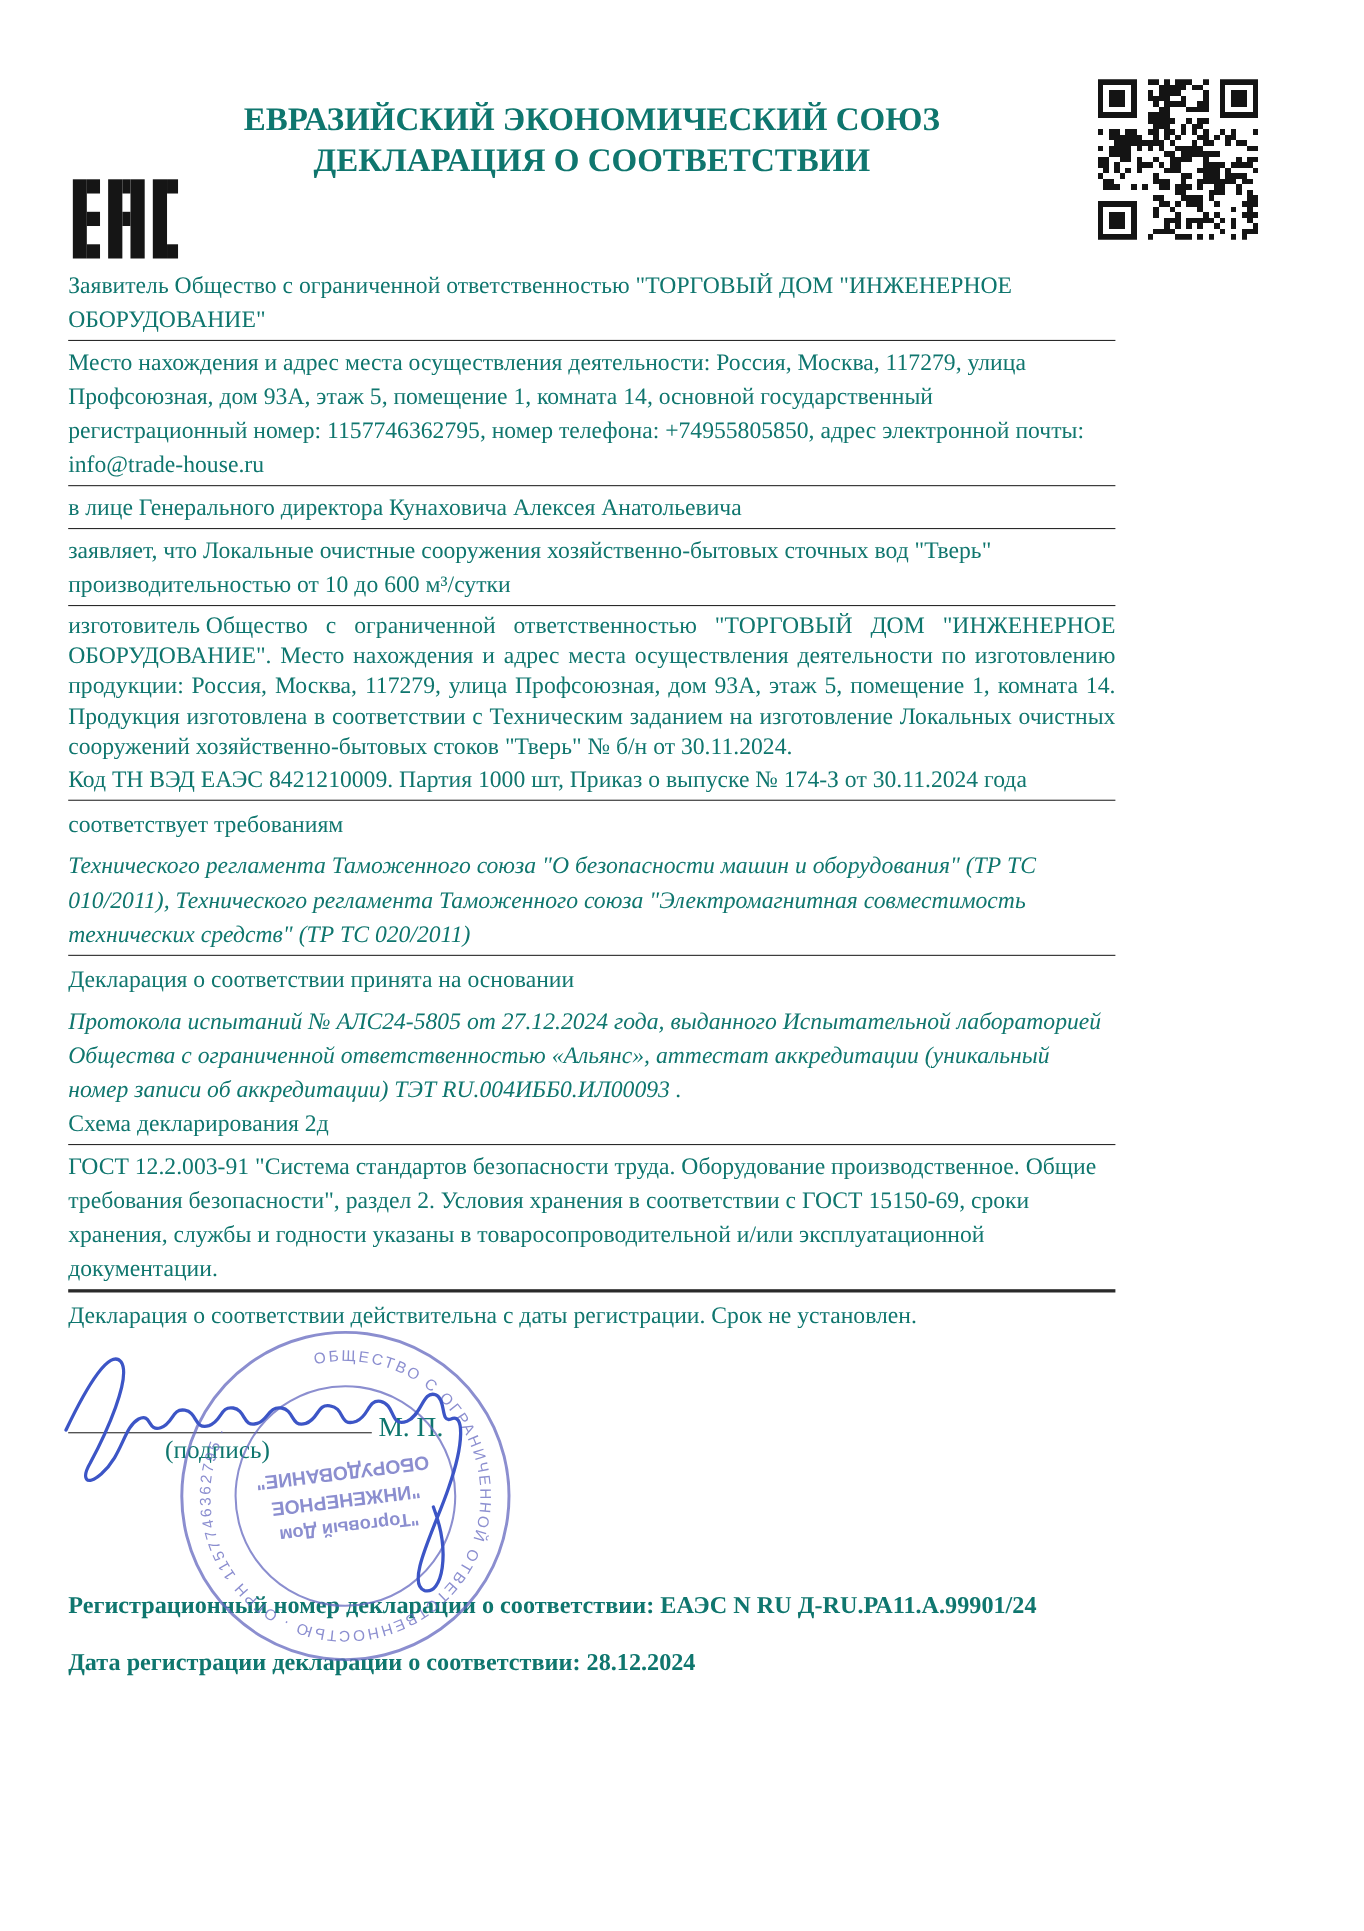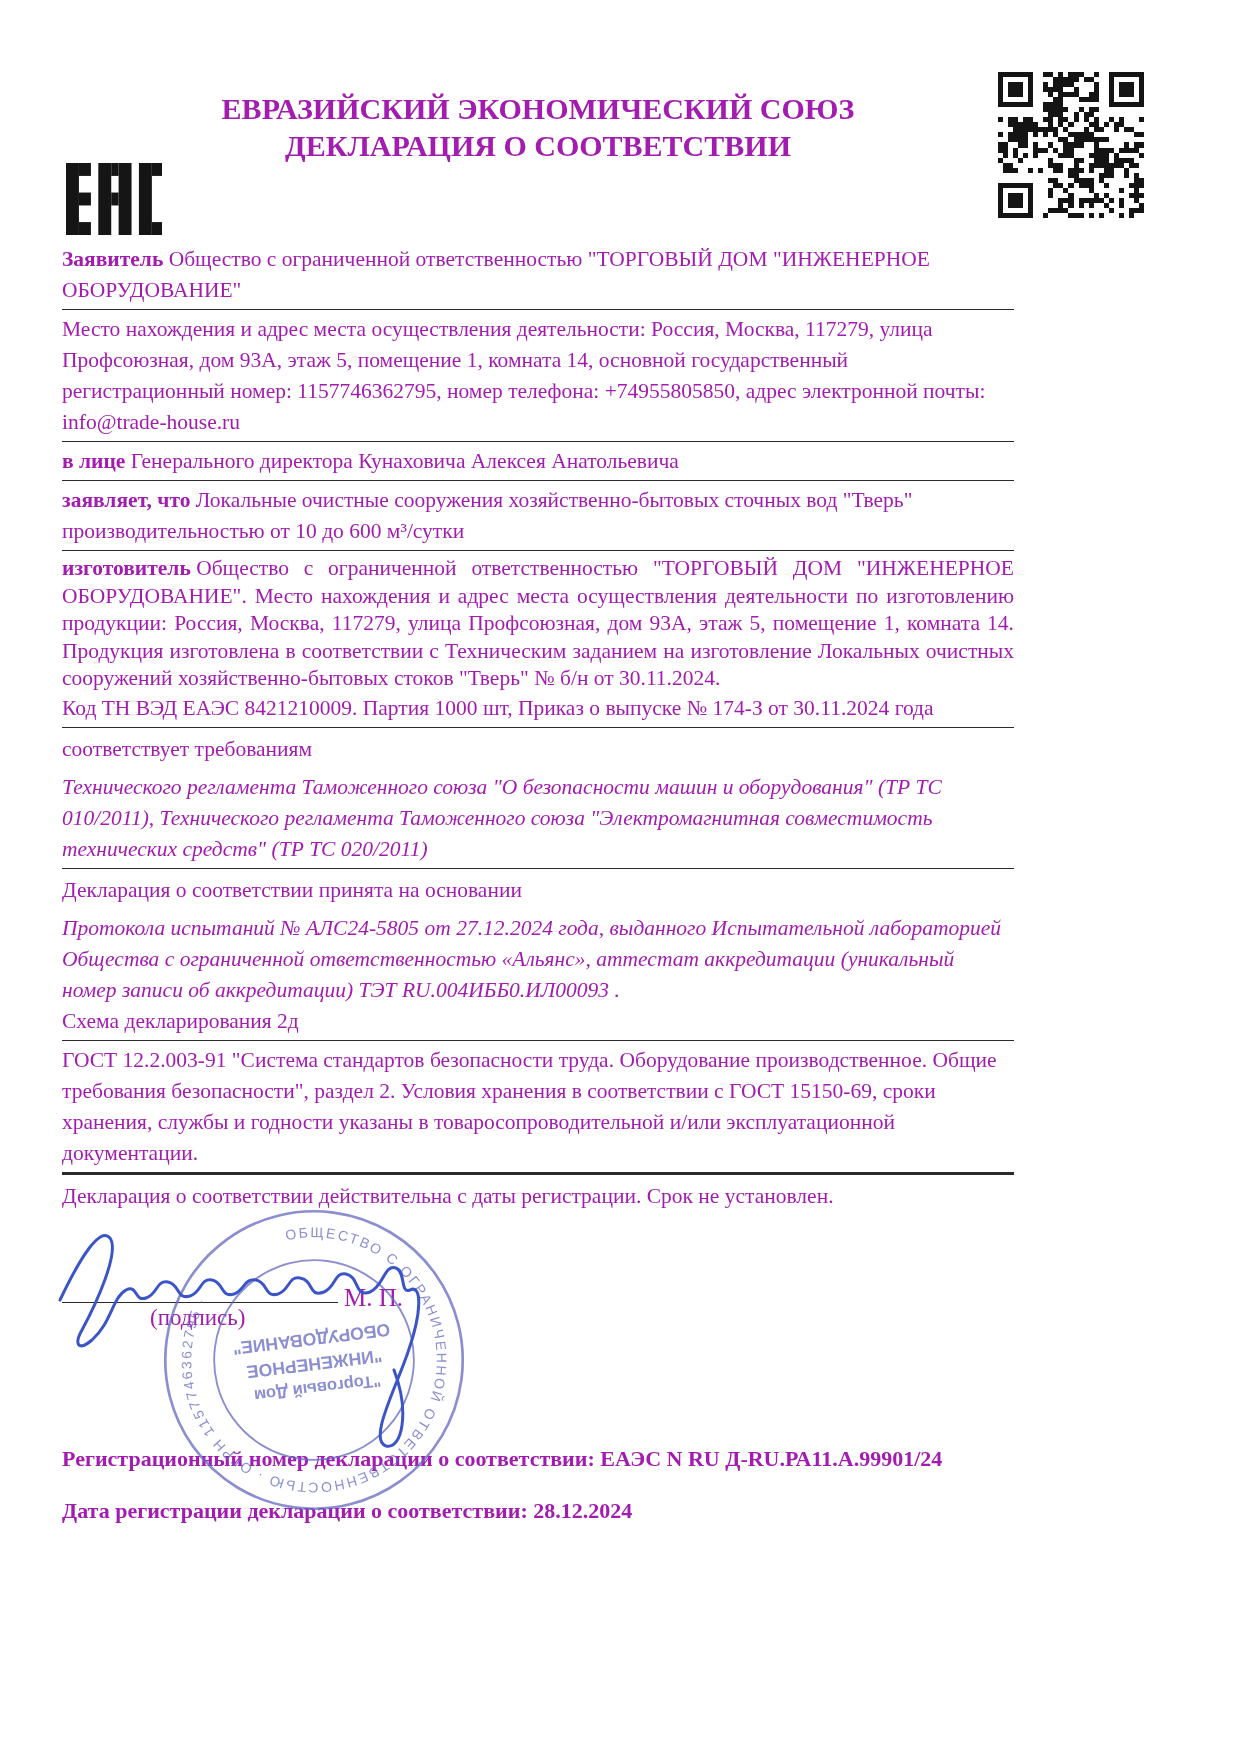--- a/index.html
+++ b/index.html
@@ -2,39 +2,39 @@
 <html lang="ru"><head>
 <meta charset="utf-8">
 <style>
   html,body{margin:0;padding:0;background:#ffffff;}
   .page{
     position:relative;
     width:1240px;height:1755px;
     margin:0 auto;
     background:#ffffff;
     font-family:"Liberation Serif","DejaVu Serif",serif;
-    color:#a21caf;
+    color:#0f766e;
     overflow:hidden;
   }
   .content{position:relative;width:952px;margin-left:62px;}
   
   .titles{padding-top:90px;text-align:center;}
   .titles .t1,.titles .t2{
     font-weight:bold;font-size:30px;line-height:37px;letter-spacing:0px;
     white-space:nowrap;
   }
   .eac{position:absolute;left:4px;top:160px;}
   .qr{position:absolute;left:936px;top:72px;width:146px;height:146px;}
   .qr svg{width:146px;height:146px;display:block;}
   
   .sections{margin-top:80px;font-size:21.5px;line-height:31px;}
   .sec{border-bottom:1.6px solid #2a2a2a;padding-bottom:3px;margin-bottom:4px;}
   .sec.thick{border-bottom-width:3px;}
   .sec p,.plain p{margin:0;}
-  .lbl{font-weight:bold;margin-right:.25em;margin-top:48px;}
+  .lbl{font-weight:normal;margin-right:.25em;margin-top:48px;}
   .boldline{font-weight:normal;margin:6px 0 7px 0;}
   .just{text-align:justify;line-height:27.5px;}
   .codeline{margin-top:2px;}
   .gap-top{margin-top:8px;font-style:italic;}
   
   .sig-block{
     position:relative;margin-top:26px;height:150px;
     display:grid;grid-template-columns:282px 96px 1fr;
   }
   .sig-left{position:relative;}

